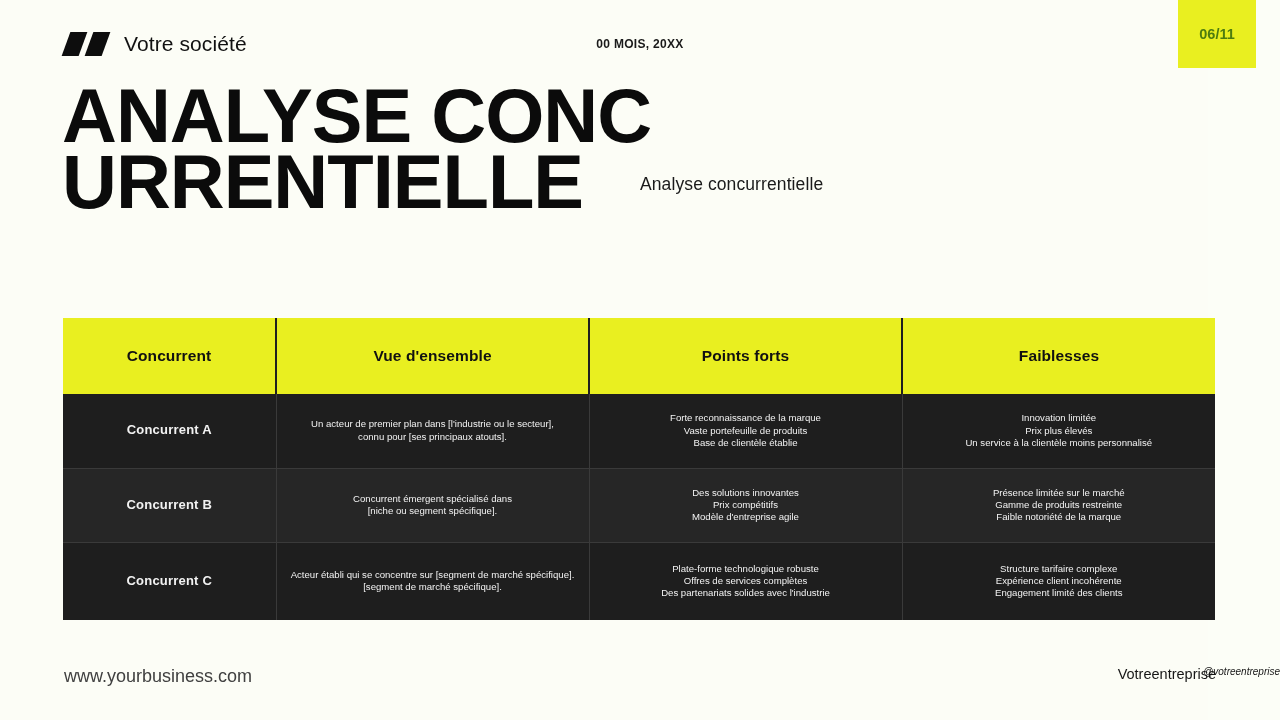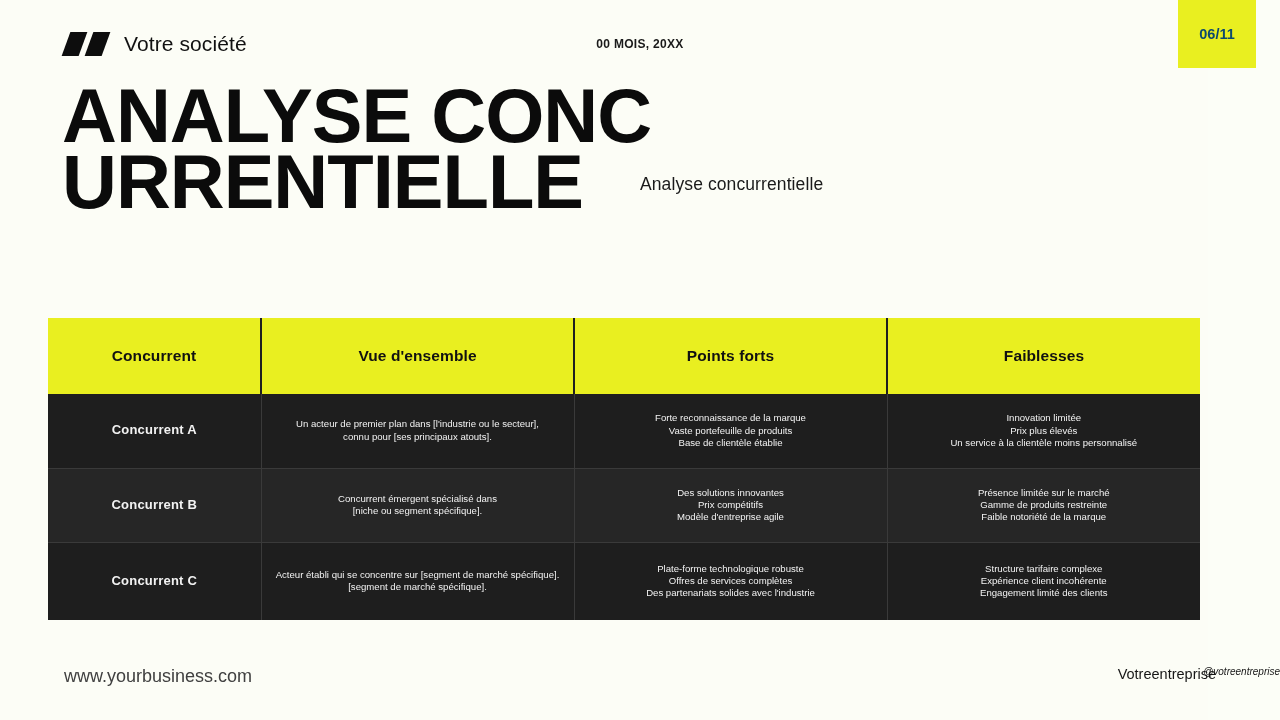--- a/index.html
+++ b/index.html
@@ -43,21 +43,21 @@
     position:absolute; left:0; top:37px; width:1280px;
     text-align:center;
     font-size:12px; font-weight:600; color:#1a1a1a;
     letter-spacing:.3px;
   }
   .page-badge {
     position:absolute; right:24px; top:0;
     width:78px; height:68px;
     background:#e9ef20;
     display:flex; align-items:center; justify-content:center;
-    font-size:14.5px; font-weight:600; color:#0c4a6e;
+    font-size:14.5px; font-weight:600; color:#4d7c0f;
   }
 
   
   .title {
     position:absolute; left:62px; top:83px;
     width:640px;
     font-size:76px;
     line-height:0.87;
     font-weight:700;
     color:#0b0b0b;
@@ -68,21 +68,21 @@
     word-break:break-all;
   }
   .subtitle {
     position:absolute; left:640px; top:174px;
     font-size:17.5px; font-weight:400; color:#1a1a1a;
     letter-spacing:.1px; white-space:nowrap;
   }
 
   
   .table {
-    position:absolute; left:48px; top:318px;
+    position:absolute; left:63px; top:318px;
     width:1152px;
     border-collapse:collapse;
     table-layout:fixed;
   }
   .table col.c1 { width:213px; }
   .table col.c2 { width:313px; }
   .table col.c3 { width:313px; }
   .table col.c4 { width:313px; }
 
   .table th {

